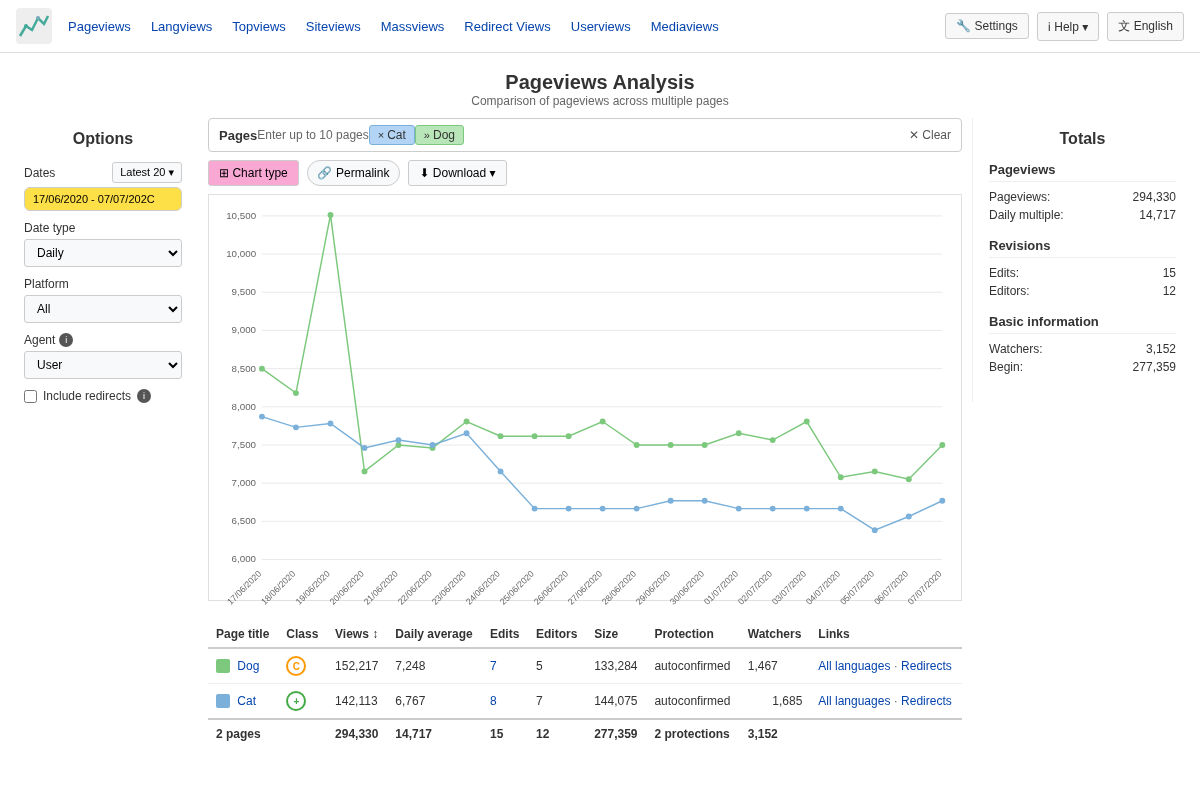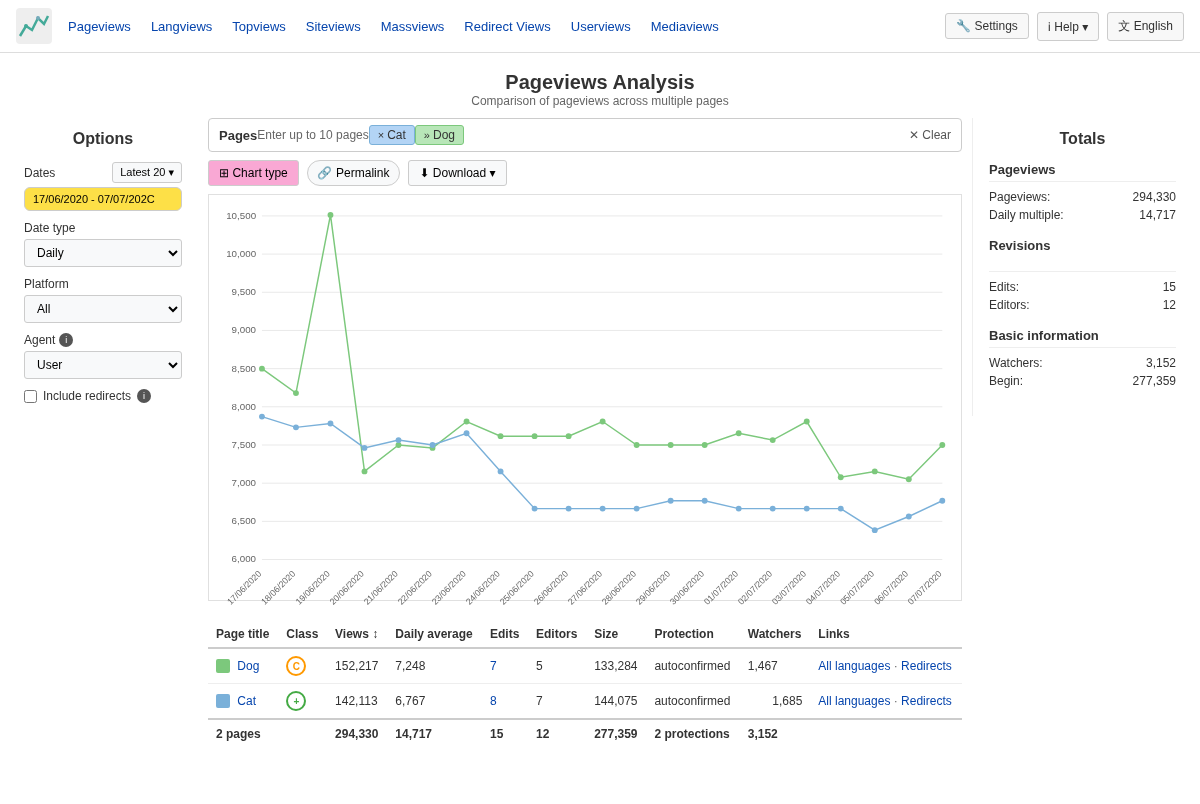--- a/index.html
+++ b/index.html
@@ -349,21 +349,21 @@
         <span>Pageviews:</span>
         <span style="font-weight:500;">294,330</span>
       </div>
       <div style="display:flex;justify-content:space-between;font-size:12px;padding:2px 0;">
         <span>Daily multiple:</span>
         <span style="font-weight:500;">14,717</span>
       </div>
     </div>
 
     <div style="margin-bottom:14px;">
-      <div style="font-size:13px;font-weight:bold;border-bottom:1px solid #eee;padding-bottom:18px;margin-bottom:6px;">Revisions</div>
+      <div style="font-size:13px;font-weight:bold;border-bottom:1px solid #eee;padding-bottom:4px;margin-bottom:6px;">Revisions</div>
       <div style="display:flex;justify-content:space-between;font-size:12px;padding:2px 0;">
         <span>Edits:</span>
         <span style="font-weight:500;">15</span>
       </div>
       <div style="display:flex;justify-content:space-between;font-size:12px;padding:2px 0;">
         <span>Editors:</span>
         <span style="font-weight:500;">12</span>
       </div>
     </div>
 

